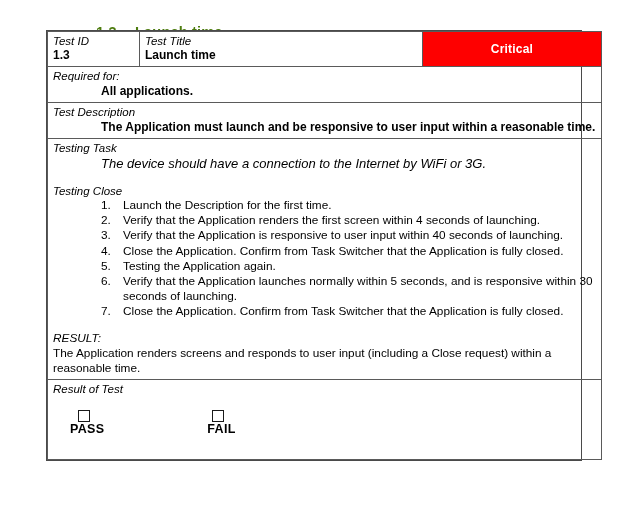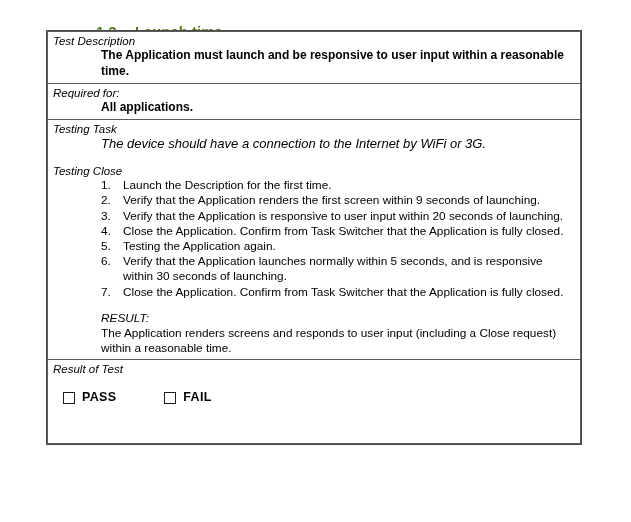--- a/index.html
+++ b/index.html
@@ -113,42 +113,42 @@
     position: absolute;
     left: 0;
     top: 0;
     width: 18px;
     text-align: left;
   }
 
   .spacer { height: 11px; }
 
   .result-block {
-    margin-left: 48px;
     font-size: 11.8px;
     line-height: 1.29;
   }
   .result-title {
     font-style: italic;
     display: block;
   }
 
   
-  td.result-cell { padding-bottom: 38px; }
+  td.result-cell { padding-bottom: 22px; }
   .check-row {
     margin-top: 13px;
     margin-left: 10px;
     display: flex;
     align-items: center;
   }
   .check-item {
     display: flex;
     align-items: center;
-  }
-  .check-item.second { margin-left: 48px; }
+    flex-direction: column;
+  }
+  .check-item.second { margin-left: 96px; }
   .checkbox {
     width: 12px;
     height: 12px;
     border: 1.6px solid #1a1a1a;
     background: #ffffff;
     display: inline-block;
     box-sizing: border-box;
   }
   .check-label {
     font-weight: bold;
@@ -160,52 +160,65 @@
 </head>
 <body>
 
 <div class="heading">
   <span class="num">1.3.</span><span>Launch time</span>
 </div>
 
 <div class="test-table">
   <table>
     <tbody>
+      <tr>
+        <td class="col-id">
+          <span class="lbl">Test ID</span>
+          <span class="val-bold">1.3</span>
+        </td>
+        <td class="col-title">
+          <span class="lbl">Test Title</span>
+          <span class="val-bold">Launch time</span>
+        </td>
+        <td class="col-crit">
+          <span class="crit-label">Critical</span>
+        </td>
+      </tr>
+
+      <tr>
+        <td colspan="3">
+          <span class="lbl">Required for:</span>
+          <span class="val-indent">All applications.</span>
+        </td>
+      </tr>
 
       <tr>
         <td colspan="3">
           <span class="lbl">Test Description</span>
           <span class="val-indent">The Application must launch and be responsive to user input within a reasonable time.</span>
         </td>
       </tr>
 
       <tr>
         <td colspan="3">
-          <span class="lbl">Required for:</span>
-          <span class="val-indent">All applications.</span>
-        </td>
-      </tr>
-
-      <tr>
-        <td colspan="3">
           <span class="lbl">Testing Task</span>
           <span class="val-indent-italic">The device should have a connection to the Internet by WiFi or 3G.</span>
 
           <div class="spacer"></div>
 
           <span class="lbl">Testing Close</span>
           <ol class="steps">
             <li>
               <span class="marker">1.</span><span>Launch the Description for the first time.</span>
             </li>
             <li>
-              <span class="marker">2.</span><span>Verify that the Application renders the first screen within 9 seconds of launching.</span>
-            </li>
-            <li>
-              <span class="marker">3.</span><span>Verify that the Application is responsive to user input within 20 seconds of launching.</span>
+              <span class="marker">2.</span><span>Verify that the Application renders the first screen within 4 seconds of launching.</span>
+            </li>
+            <li>
+              <span class="marker">3.</span><span>Verify that the Application is responsive to user input within 40 seconds of launching.</span>
             </li>
             <li>
               <span class="marker">4.</span><span>Close the Application. Confirm from Task Switcher that the Application is fully closed.</span>
             </li>
             <li>
               <span class="marker">5.</span><span>Testing the Application again.</span>
             </li>
             <li>
               <span class="marker">6.</span><span>Verify that the Application launches normally within 5 seconds, and is responsive within 30 seconds of launching.</span>
             </li>

